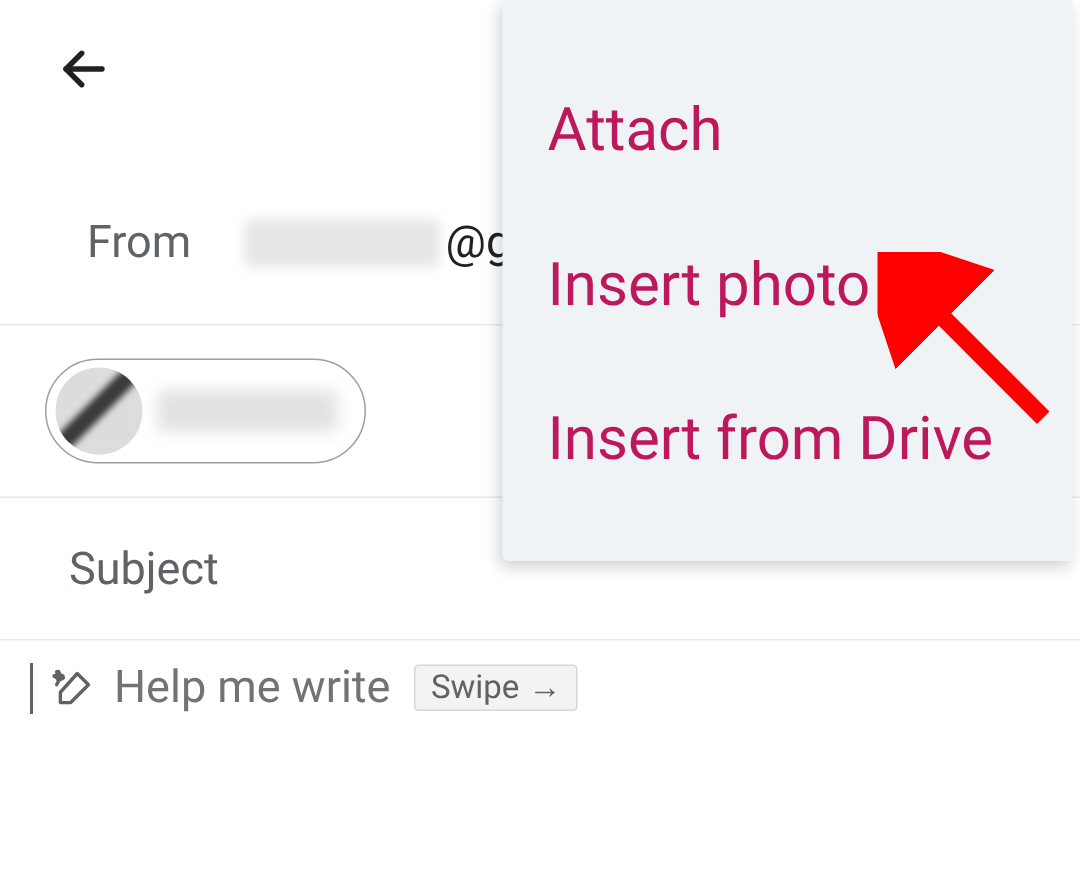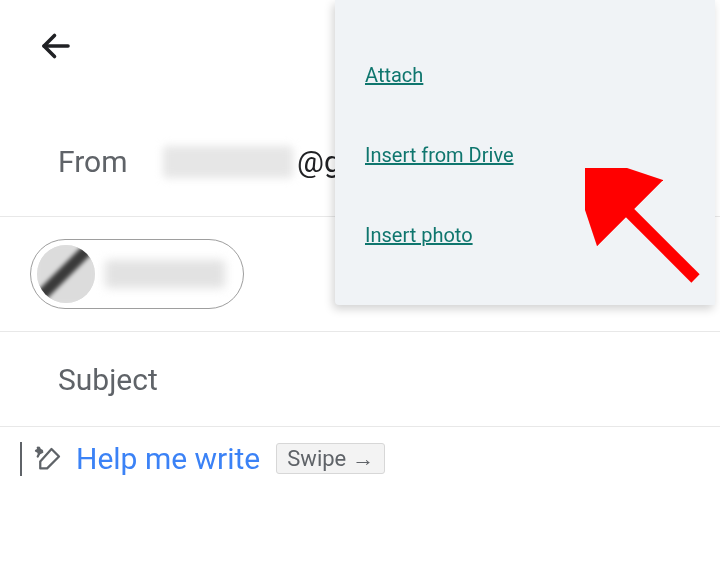--- a/index.html
+++ b/index.html
@@ -29,21 +29,21 @@
 
     .row {
       display: flex;
       align-items: center;
       padding: 0 30px;
       border-bottom: 1px solid #e8e8e8;
     }
     .row.from { height: 115px; padding-top: 20px; align-items: flex-start; border-top: none;}
     .row.from .label, .row.from .value-wrap { padding-top: 22px;}
     .row.to { height: 115px; }
-    .row.subject { height: 95px; padding: 0 30px;}
+    .row.subject { height: 95px; padding: 0 18px;}
     .label {
       font-size: 30px;
       color: #5f6368;
       width: 105px;
       flex-shrink: 0;
       margin-left: 28px;
     }
     .value-wrap {
       display: flex;
       align-items: center;
@@ -110,21 +110,21 @@
       height: 34px;
       background: #5f6368;
     }
     .sparkle-icon {
       color: #5f6368;
       display: inline-flex;
     }
     .sparkle-icon svg { width: 30px; height: 30px; }
     .help-text {
       font-size: 30px;
-      color: #3b82f6;
+      color: #737373;
     }
     .swipe-chip {
       display: inline-flex;
       align-items: center;
       gap: 6px;
       border: 1px solid #d7d7d7;
       background: #f3f3f3;
       padding: 2px 10px;
       border-radius: 3px;
       font-size: 22px;
@@ -137,25 +137,24 @@
       position: absolute;
       top: 0;
       left: 335px;
       width: 380px;
       background: #f0f3f6;
       box-shadow: -2px 4px 10px rgba(0,0,0,0.18);
       border-bottom-left-radius: 4px;
       padding: 35px 0 30px 0;
     }
     .menu-item {
-      font-size: 20px;
-      color: #0f766e;
+      font-size: 40px;
+      color: #be185d;
       padding: 28px 30px;
       cursor: pointer;
-      text-decoration: underline;
     }
 
     .annotation-arrow {
       position: absolute;
       top: 168px;
       left: 585px;
       pointer-events: none;
     }
     .annotation-arrow svg { width: 130px; height: 130px; }
   </style>
@@ -205,22 +204,22 @@
   </span>
   <span class="help-text">Help me write</span>
   <span class="swipe-chip">
     <span>Swipe</span>
     <span class="arrow">→</span>
   </span>
 </div>
 
 <div class="menu">
   <div class="menu-item">Attach</div>
+  <div class="menu-item">Insert photo</div>
   <div class="menu-item">Insert from Drive</div>
-  <div class="menu-item">Insert photo</div>
 </div>
 
 <div class="annotation-arrow">
   <svg viewBox="0 0 100 100">
     <defs>
       <marker id="ah" markerWidth="8" markerHeight="8" refX="2" refY="4" orient="auto">
         <polygon points="0 0, 8 4, 0 8" fill="#ff0000"></polygon>
       </marker>
     </defs>
     <line x1="85" y1="85" x2="22" y2="22" stroke="#ff0000" stroke-width="9" marker-end="url(#ah)"></line>

